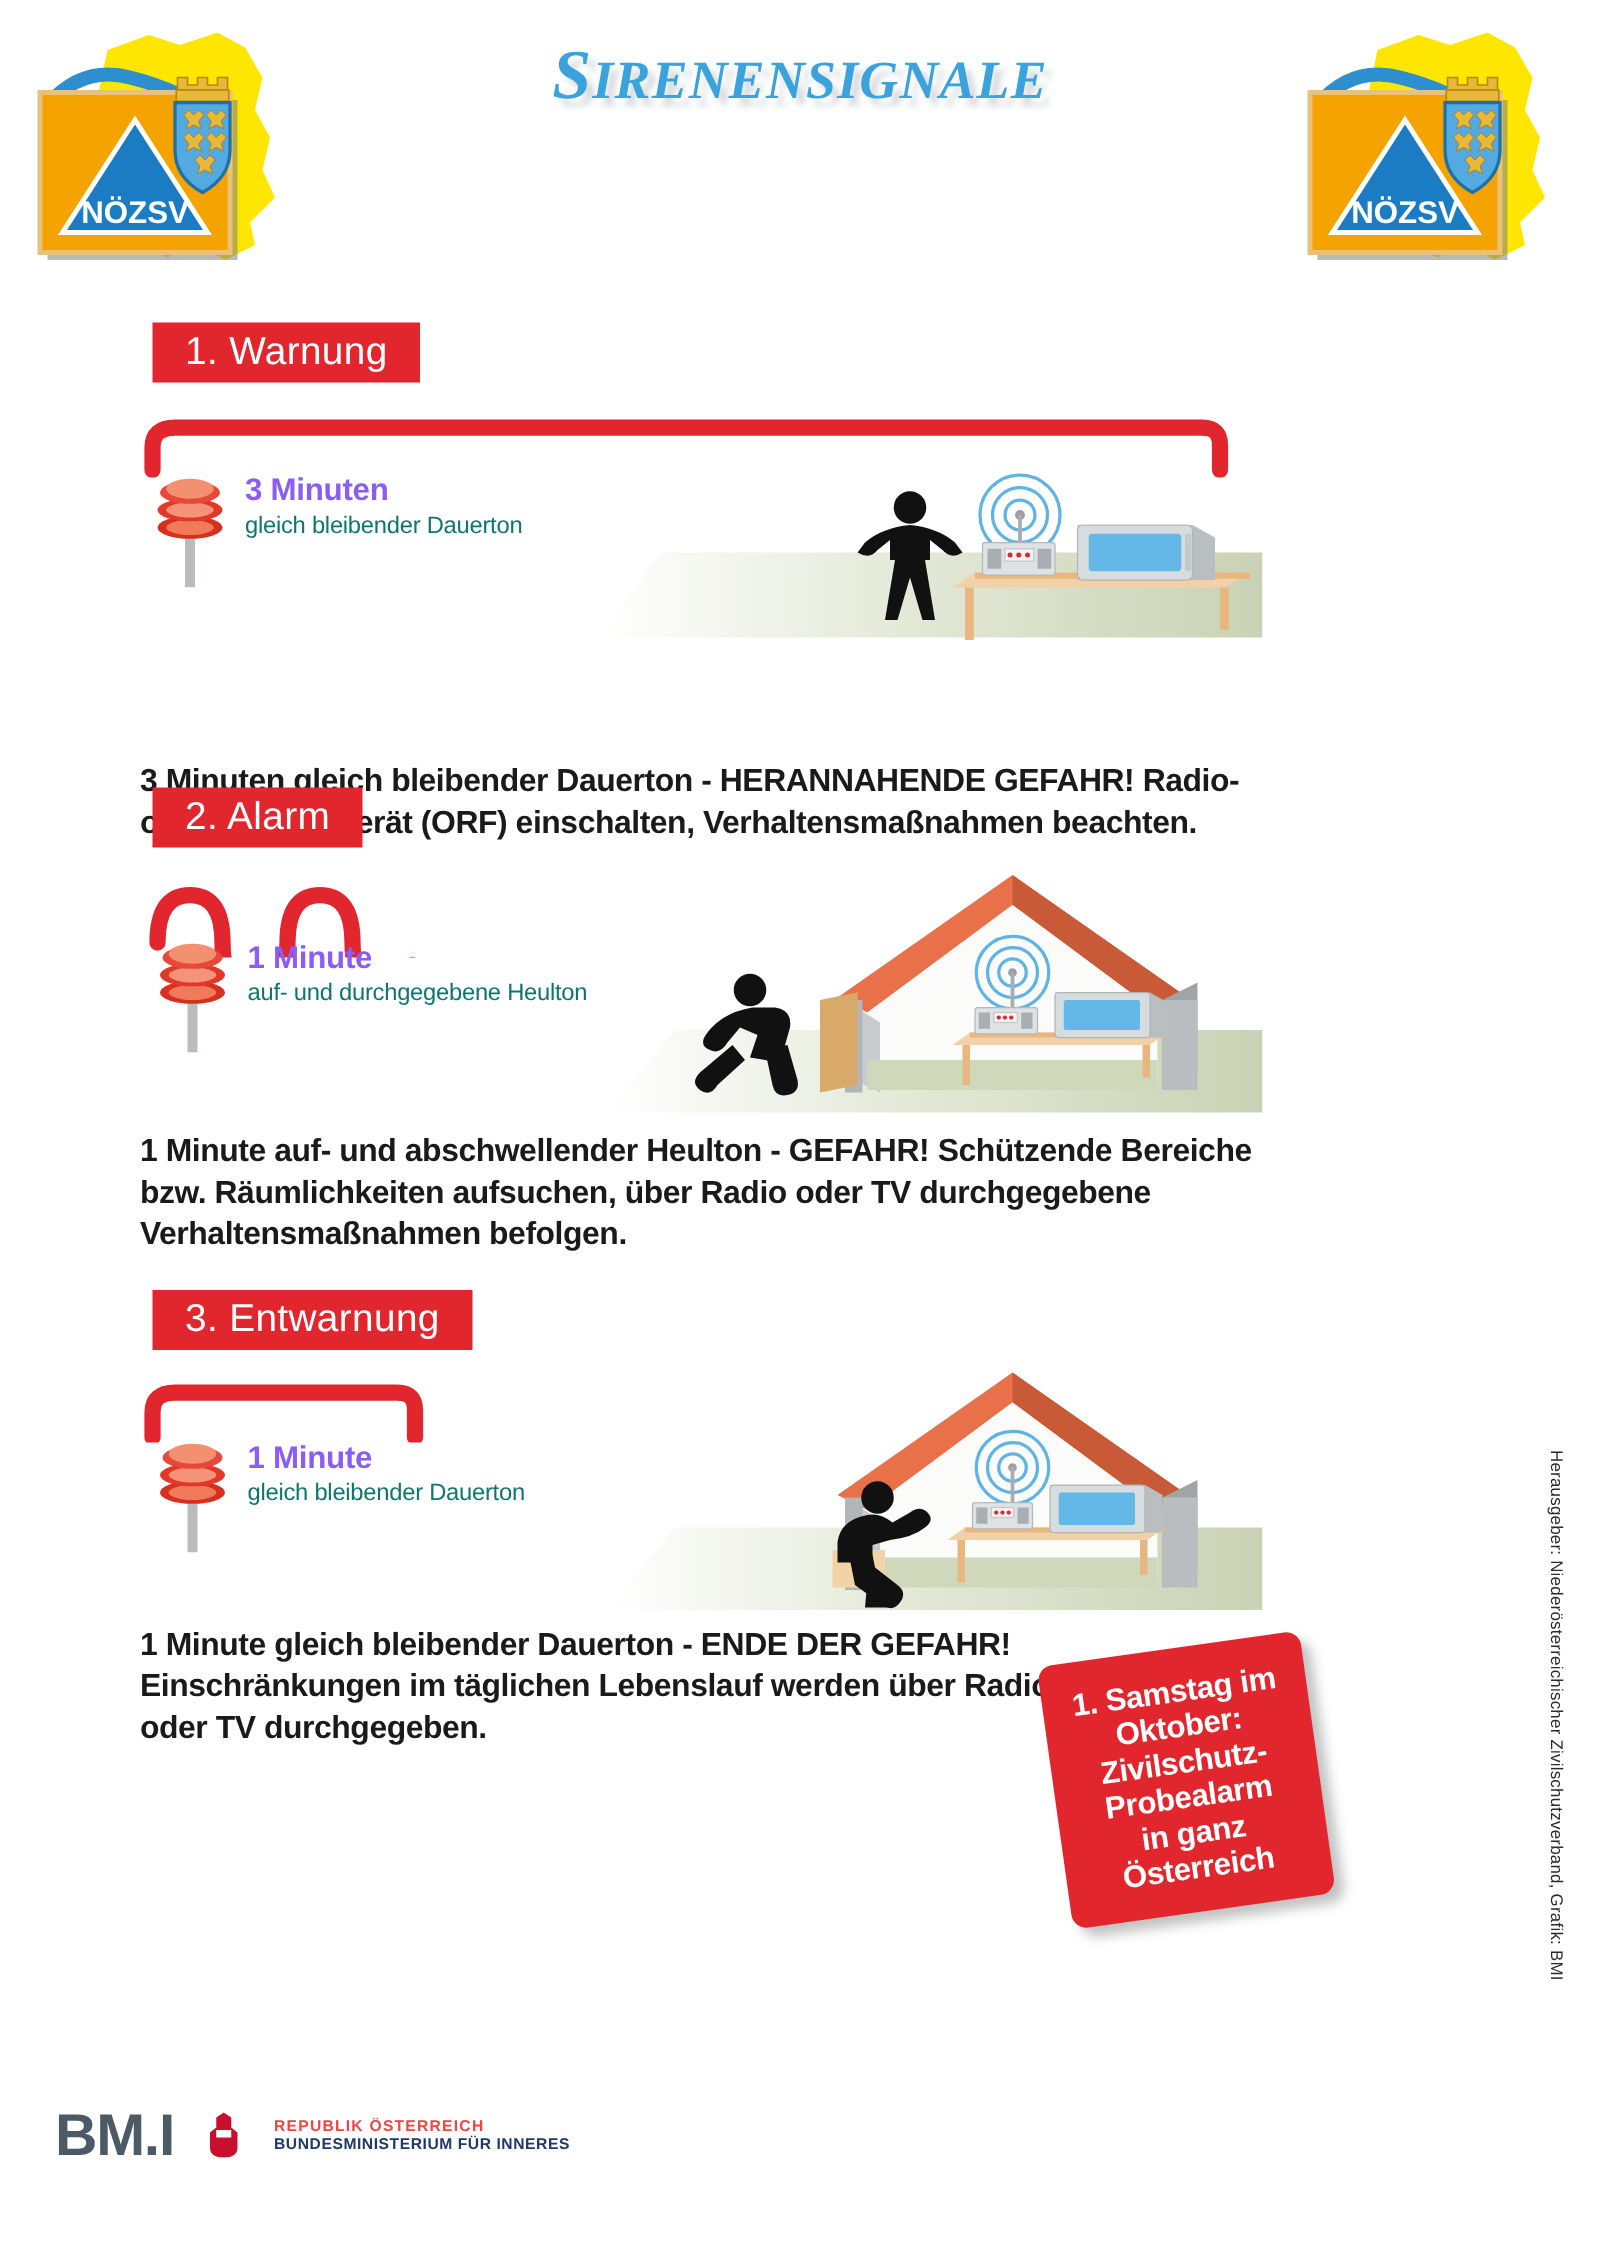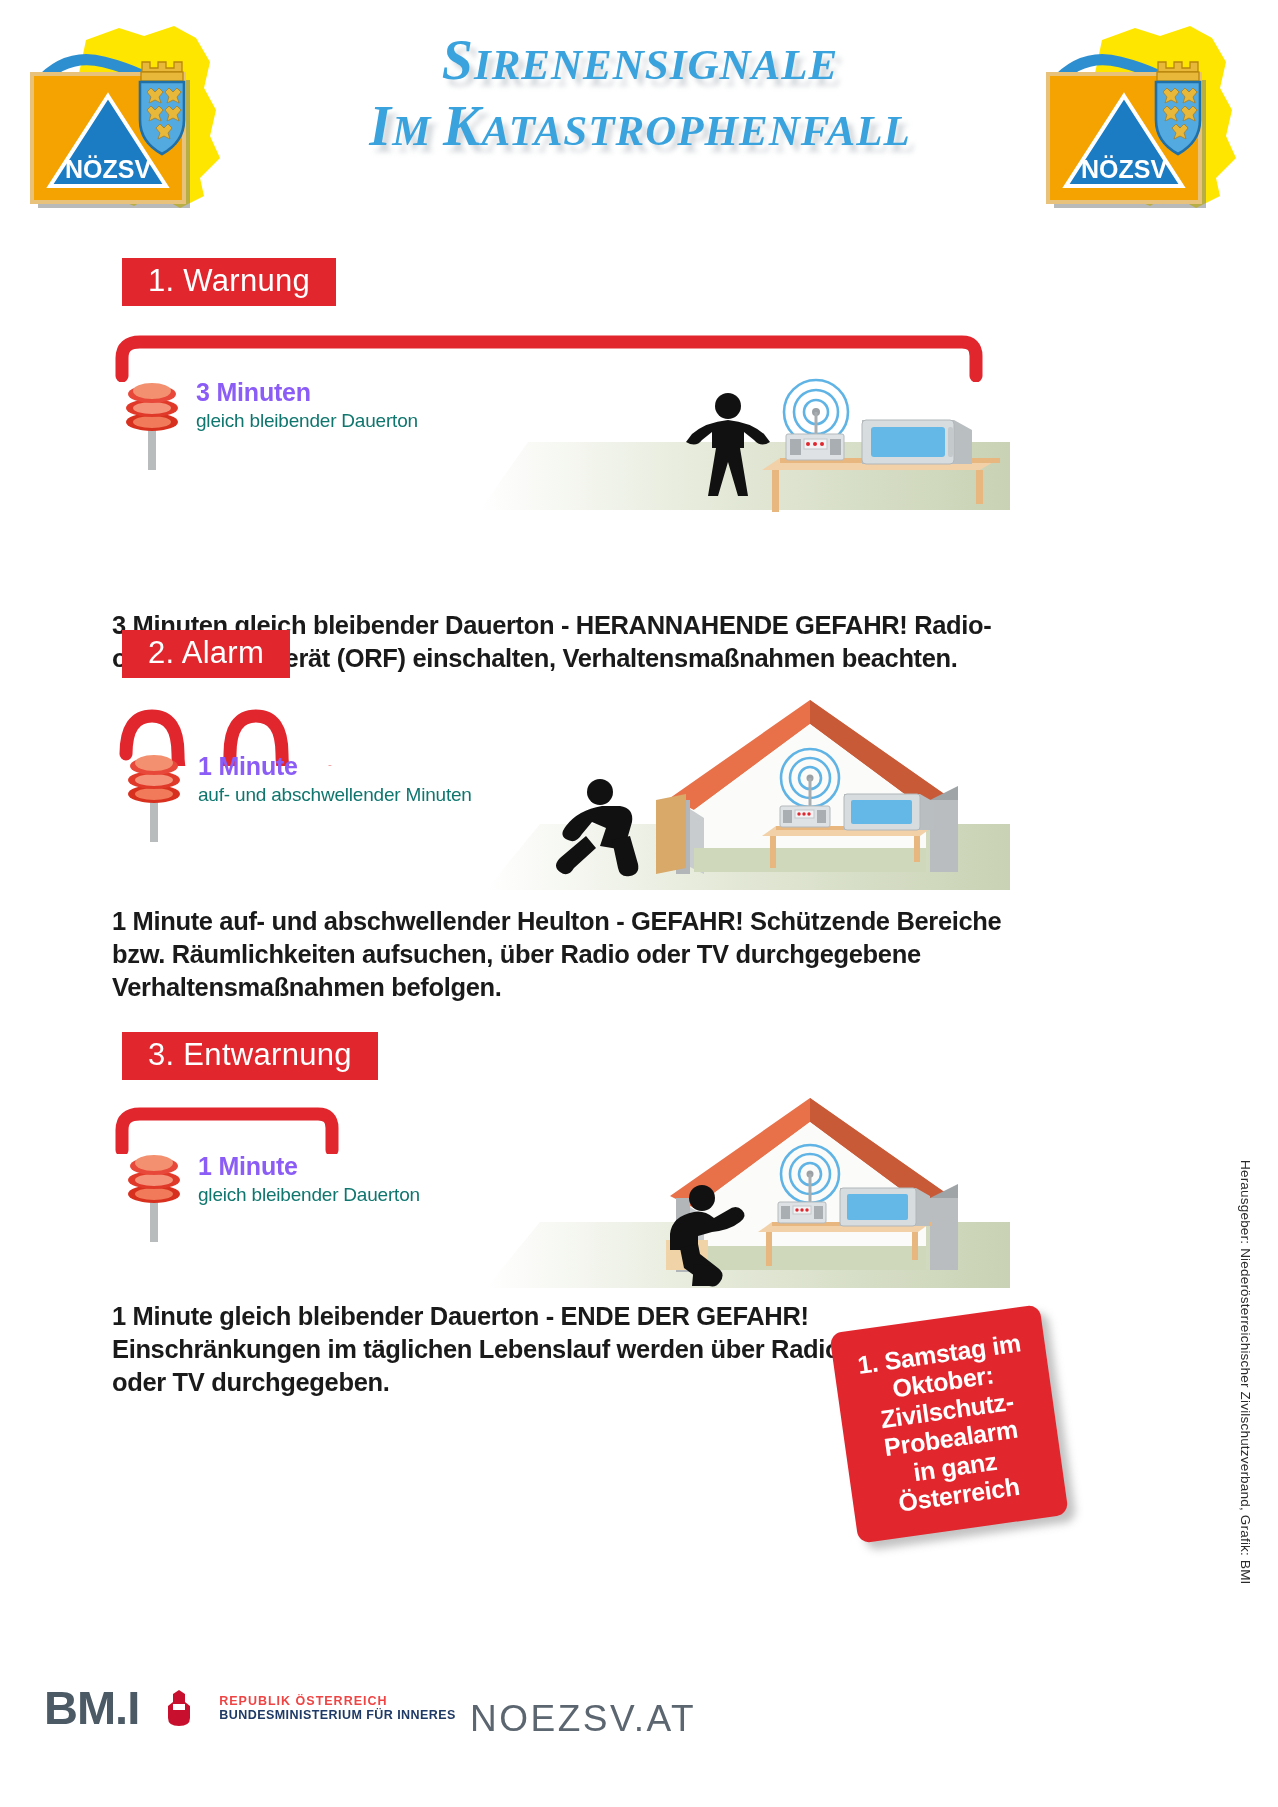--- a/index.html
+++ b/index.html
@@ -140,23 +140,20 @@
             <path d="M25 52 l4-4 4 4 4-4 4 4 -4 5 2 6 -6-3 -6 3 2-6z"></path>
             <path d="M16 70 l4-4 4 4 4-4 4 4 -4 5 2 6 -6-3 -6 3 2-6z"></path>
           </g>
         </g>
       </svg>
     </div>
 
     <div class="title-block">
       <div class="title-line l1">
         <span class="titletext1"><span class="cap">S</span><span class="rest">IRENENSIGNALE</span></span>
-      </div>
-      <div class="title-line l2">
-        <span class="titletext2"><span class="cap">I</span><span class="rest">M</span> <span class="cap">K</span><span class="rest">ATASTROPHENFALL</span></span>
       </div>
     </div>
 
     <div class="logo right">
       <svg viewBox="0 0 200 198" width="200" height="198">
         <path d="M62 22 L95 10 L120 18 L150 8 L172 20 L186 44 L180 70 L192 92
                  L186 118 L196 140 L176 160 L180 178 L156 190 L130 176 L110 188
                  L86 178 L70 186 L52 170 L60 148 L44 130 L56 106 L40 86 L54 60 Z" fill="#ffe600"></path>
         <path d="M14 66 Q42 34 80 44 Q120 54 150 76" stroke="#2e8fd0" stroke-width="11" fill="none" stroke-linecap="round"></path>
         <rect x="14" y="62" width="152" height="128" fill="#7d7f80" opacity="0.55"></rect>
@@ -259,21 +256,21 @@
     <ellipse cx="32" cy="44" rx="26" ry="9" fill="#d8301f"></ellipse>
     <ellipse cx="32" cy="44" rx="19" ry="6" fill="#f07a5a"></ellipse>
     <ellipse cx="32" cy="30" rx="26" ry="9" fill="#e0392a"></ellipse>
     <ellipse cx="32" cy="30" rx="19" ry="6" fill="#f4937a"></ellipse>
     <ellipse cx="32" cy="16" rx="24" ry="9" fill="#e8483a"></ellipse>
     <ellipse cx="32" cy="13" rx="19" ry="8" fill="#f2906f"></ellipse>
   </svg>
 
   <div class="dur-label" style="left:198px;top:752px;">
     <div class="dur-title">1 Minute</div>
-    <div class="dur-sub">auf- und abschwellender Minuten</div>
+    <div class="dur-sub">auf- und durchgegebene Heulton</div>
   </div>
 
   <svg class="illus" style="left:480px;top:660px;" width="530" height="232">
     <defs>
       <linearGradient id="g2" x1="0" y1="0" x2="1" y2="0">
         <stop offset="0" stop-color="#ffffff"></stop>
         <stop offset="0.45" stop-color="#e4e9d8"></stop>
         <stop offset="1" stop-color="#c9d2b4"></stop>
       </linearGradient>
     </defs>
@@ -417,15 +414,14 @@
         <path d="M13 2 L19 6 L19 14 L24 18 L24 30 Q24 38 13 38 Q2 38 2 30 L2 18 L7 14 L7 6 Z" fill="#c8102e"></path>
         <rect x="7" y="16" width="12" height="6" fill="#ffffff"></rect>
       </svg>
       <div>
         <div class="bmi-sub1">REPUBLIK ÖSTERREICH</div>
         <div class="bmi-sub2">BUNDESMINISTERIUM FÜR INNERES</div>
       </div>
     </div>
   </div>
 
-  <div class="website">NOEZSV.AT</div>
 
 </div>
 
 </body></html>

